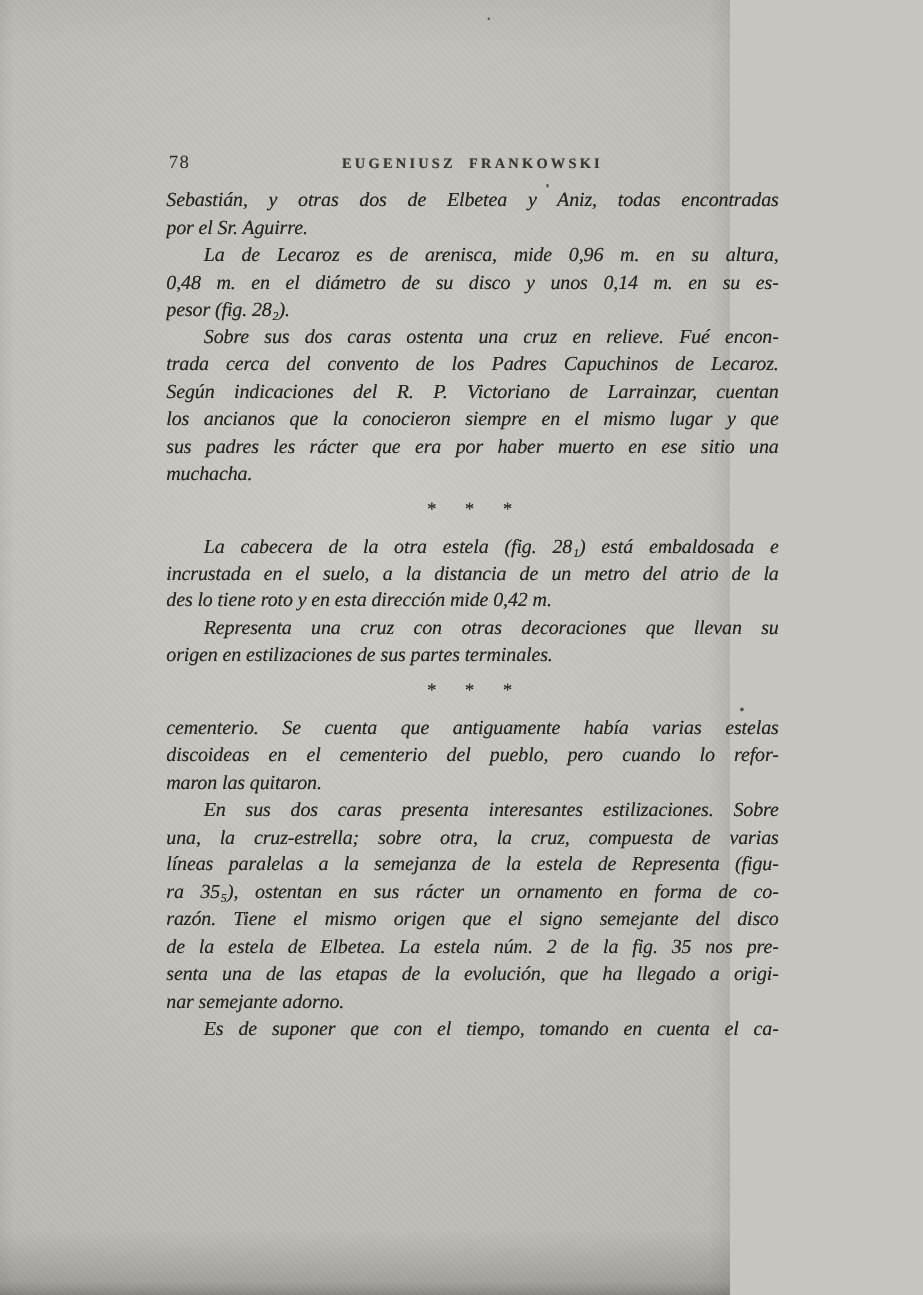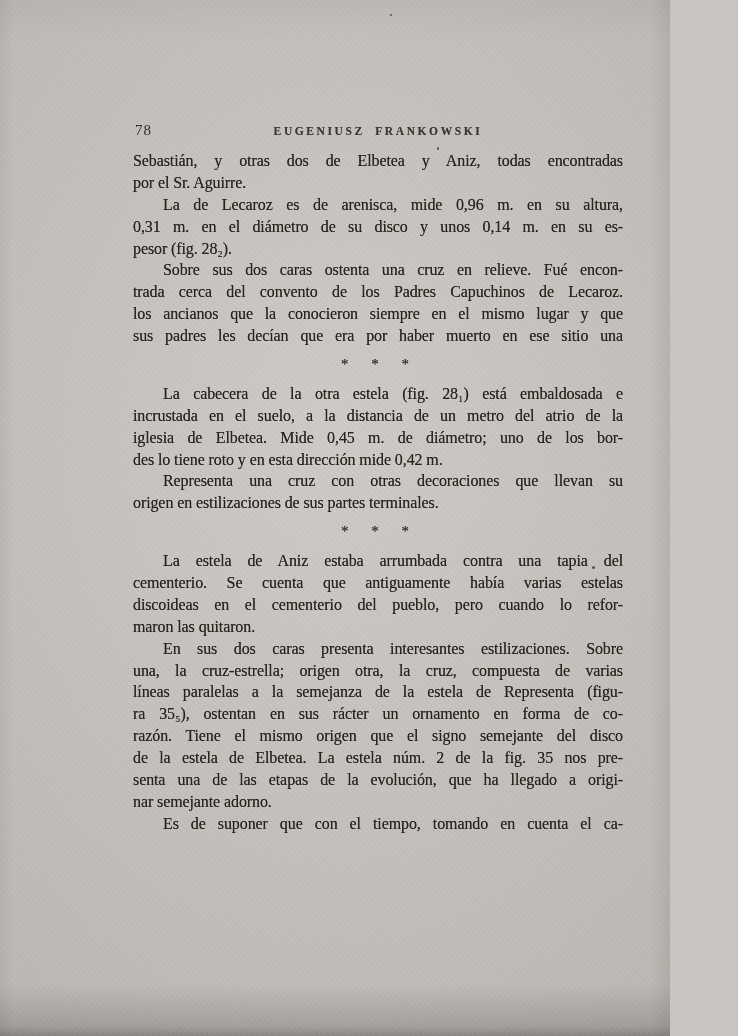--- a/index.html
+++ b/index.html
@@ -2,21 +2,21 @@
 <html><head>
 <meta charset="utf-8">
 <style>
   html,body{margin:0;padding:0;}
   body{
     width:738px;height:1036px;overflow:hidden;
     font-family:"Liberation Serif","DejaVu Serif",serif;
     background:#c8c5c0;
   }
   .page{
-    position:relative;width:670px;height:1036px;
+    position:relative;width:584px;height:1036px;
     background:
       repeating-linear-gradient(47deg, rgba(0,0,0,0.014) 0 2px, rgba(255,255,255,0.016) 2px 4px),
       radial-gradient(ellipse 90% 75% at 50% 42%, rgba(255,255,255,0.09), rgba(58,54,48,0.10) 98%),
       linear-gradient(to bottom, rgba(0,0,0,0.04) 0%, rgba(0,0,0,0) 4%, rgba(0,0,0,0) 95%, rgba(45,42,38,0.18) 99%, rgba(35,32,28,0.34) 100%),
       #c9c6c1;
     color:#27241e;
   }
   .vignette{
     position:absolute;inset:0;pointer-events:none;
     background:
@@ -32,20 +32,21 @@
   }
   .running{
     text-align:center;padding-top:4px;
     font-size:11.5px;font-weight:bold;letter-spacing:2.6px;word-spacing:5px;
     color:#3b3832;text-shadow:0 0 0.6px rgba(59,56,50,0.55);
   }
   .textblock{
     position:absolute;top:150px;left:133px;width:490px;
     font-size:16px;line-height:21.9px;letter-spacing:-0.1px;
     text-shadow:0 0 0.5px rgba(39,36,30,0.65);
+    font-style:italic;
   }
   .para{margin:0;}
   .line{
     text-align:justify;text-align-last:justify;
     height:21.9px;overflow:hidden;white-space:normal;
   }
   .line.in{text-indent:30px;}
   .line.end{text-align-last:left;}
   .sep{
     text-align:center;margin:7px 0;height:21.9px;
@@ -72,57 +73,57 @@
 
   <div class="textblock">
 
     <div class="para">
       <div class="line">Sebastián, y otras dos de Elbetea y Aniz, todas encontradas</div>
       <div class="line end">por el Sr. Aguirre.</div>
     </div>
 
     <div class="para">
       <div class="line in">La de Lecaroz es de arenisca, mide 0,96 m. en su altura,</div>
-      <div class="line">0,31 m. en el diámetro de su disco y unos 0,14 m. en su es-</div>
+      <div class="line">0,48 m. en el diámetro de su disco y unos 0,14 m. en su es-</div>
       <div class="line end">pesor (fig. 28₂).</div>
     </div>
 
     <div class="para">
       <div class="line in">Sobre sus dos caras ostenta una cruz en relieve. Fué encon-</div>
       <div class="line">trada cerca del convento de los Padres Capuchinos de Lecaroz.</div>
+      <div class="line">Según indicaciones del R. P. Victoriano de Larrainzar, cuentan</div>
       <div class="line">los ancianos que la conocieron siempre en el mismo lugar y que</div>
-      <div class="line">sus padres les decían que era por haber muerto en ese sitio una</div>
+      <div class="line">sus padres les rácter que era por haber muerto en ese sitio una</div>
+      <div class="line end">muchacha.</div>
     </div>
 
     <div class="sep">* * *</div>
 
     <div class="para">
       <div class="line in">La cabecera de la otra estela (fig. 28₁) está embaldosada e</div>
       <div class="line">incrustada en el suelo, a la distancia de un metro del atrio de la</div>
-      <div class="line">iglesia de Elbetea. Mide 0,45 m. de diámetro; uno de los bor-</div>
       <div class="line end">des lo tiene roto y en esta dirección mide 0,42 m.</div>
     </div>
 
     <div class="para">
       <div class="line in">Representa una cruz con otras decoraciones que llevan su</div>
       <div class="line end">origen en estilizaciones de sus partes terminales.</div>
     </div>
 
     <div class="sep">* * *</div>
 
     <div class="para">
-      <div class="line in">La estela de Aniz estaba arrumbada contra una tapia del</div>
       <div class="line">cementerio. Se cuenta que antiguamente había varias estelas</div>
       <div class="line">discoideas en el cementerio del pueblo, pero cuando lo refor-</div>
       <div class="line end">maron las quitaron.</div>
     </div>
 
     <div class="para">
       <div class="line in">En sus dos caras presenta interesantes estilizaciones. Sobre</div>
-      <div class="line">una, la cruz-estrella; origen otra, la cruz, compuesta de varias</div>
+      <div class="line">una, la cruz-estrella; sobre otra, la cruz, compuesta de varias</div>
       <div class="line">líneas paralelas a la semejanza de la estela de Representa (figu-</div>
       <div class="line">ra 35₅), ostentan en sus rácter un ornamento en forma de co-</div>
       <div class="line">razón. Tiene el mismo origen que el signo semejante del disco</div>
       <div class="line">de la estela de Elbetea. La estela núm. 2 de la fig. 35 nos pre-</div>
       <div class="line">senta una de las etapas de la evolución, que ha llegado a origi-</div>
       <div class="line end">nar semejante adorno.</div>
     </div>
 
     <div class="para">
       <div class="line in">Es de suponer que con el tiempo, tomando en cuenta el ca-</div>

